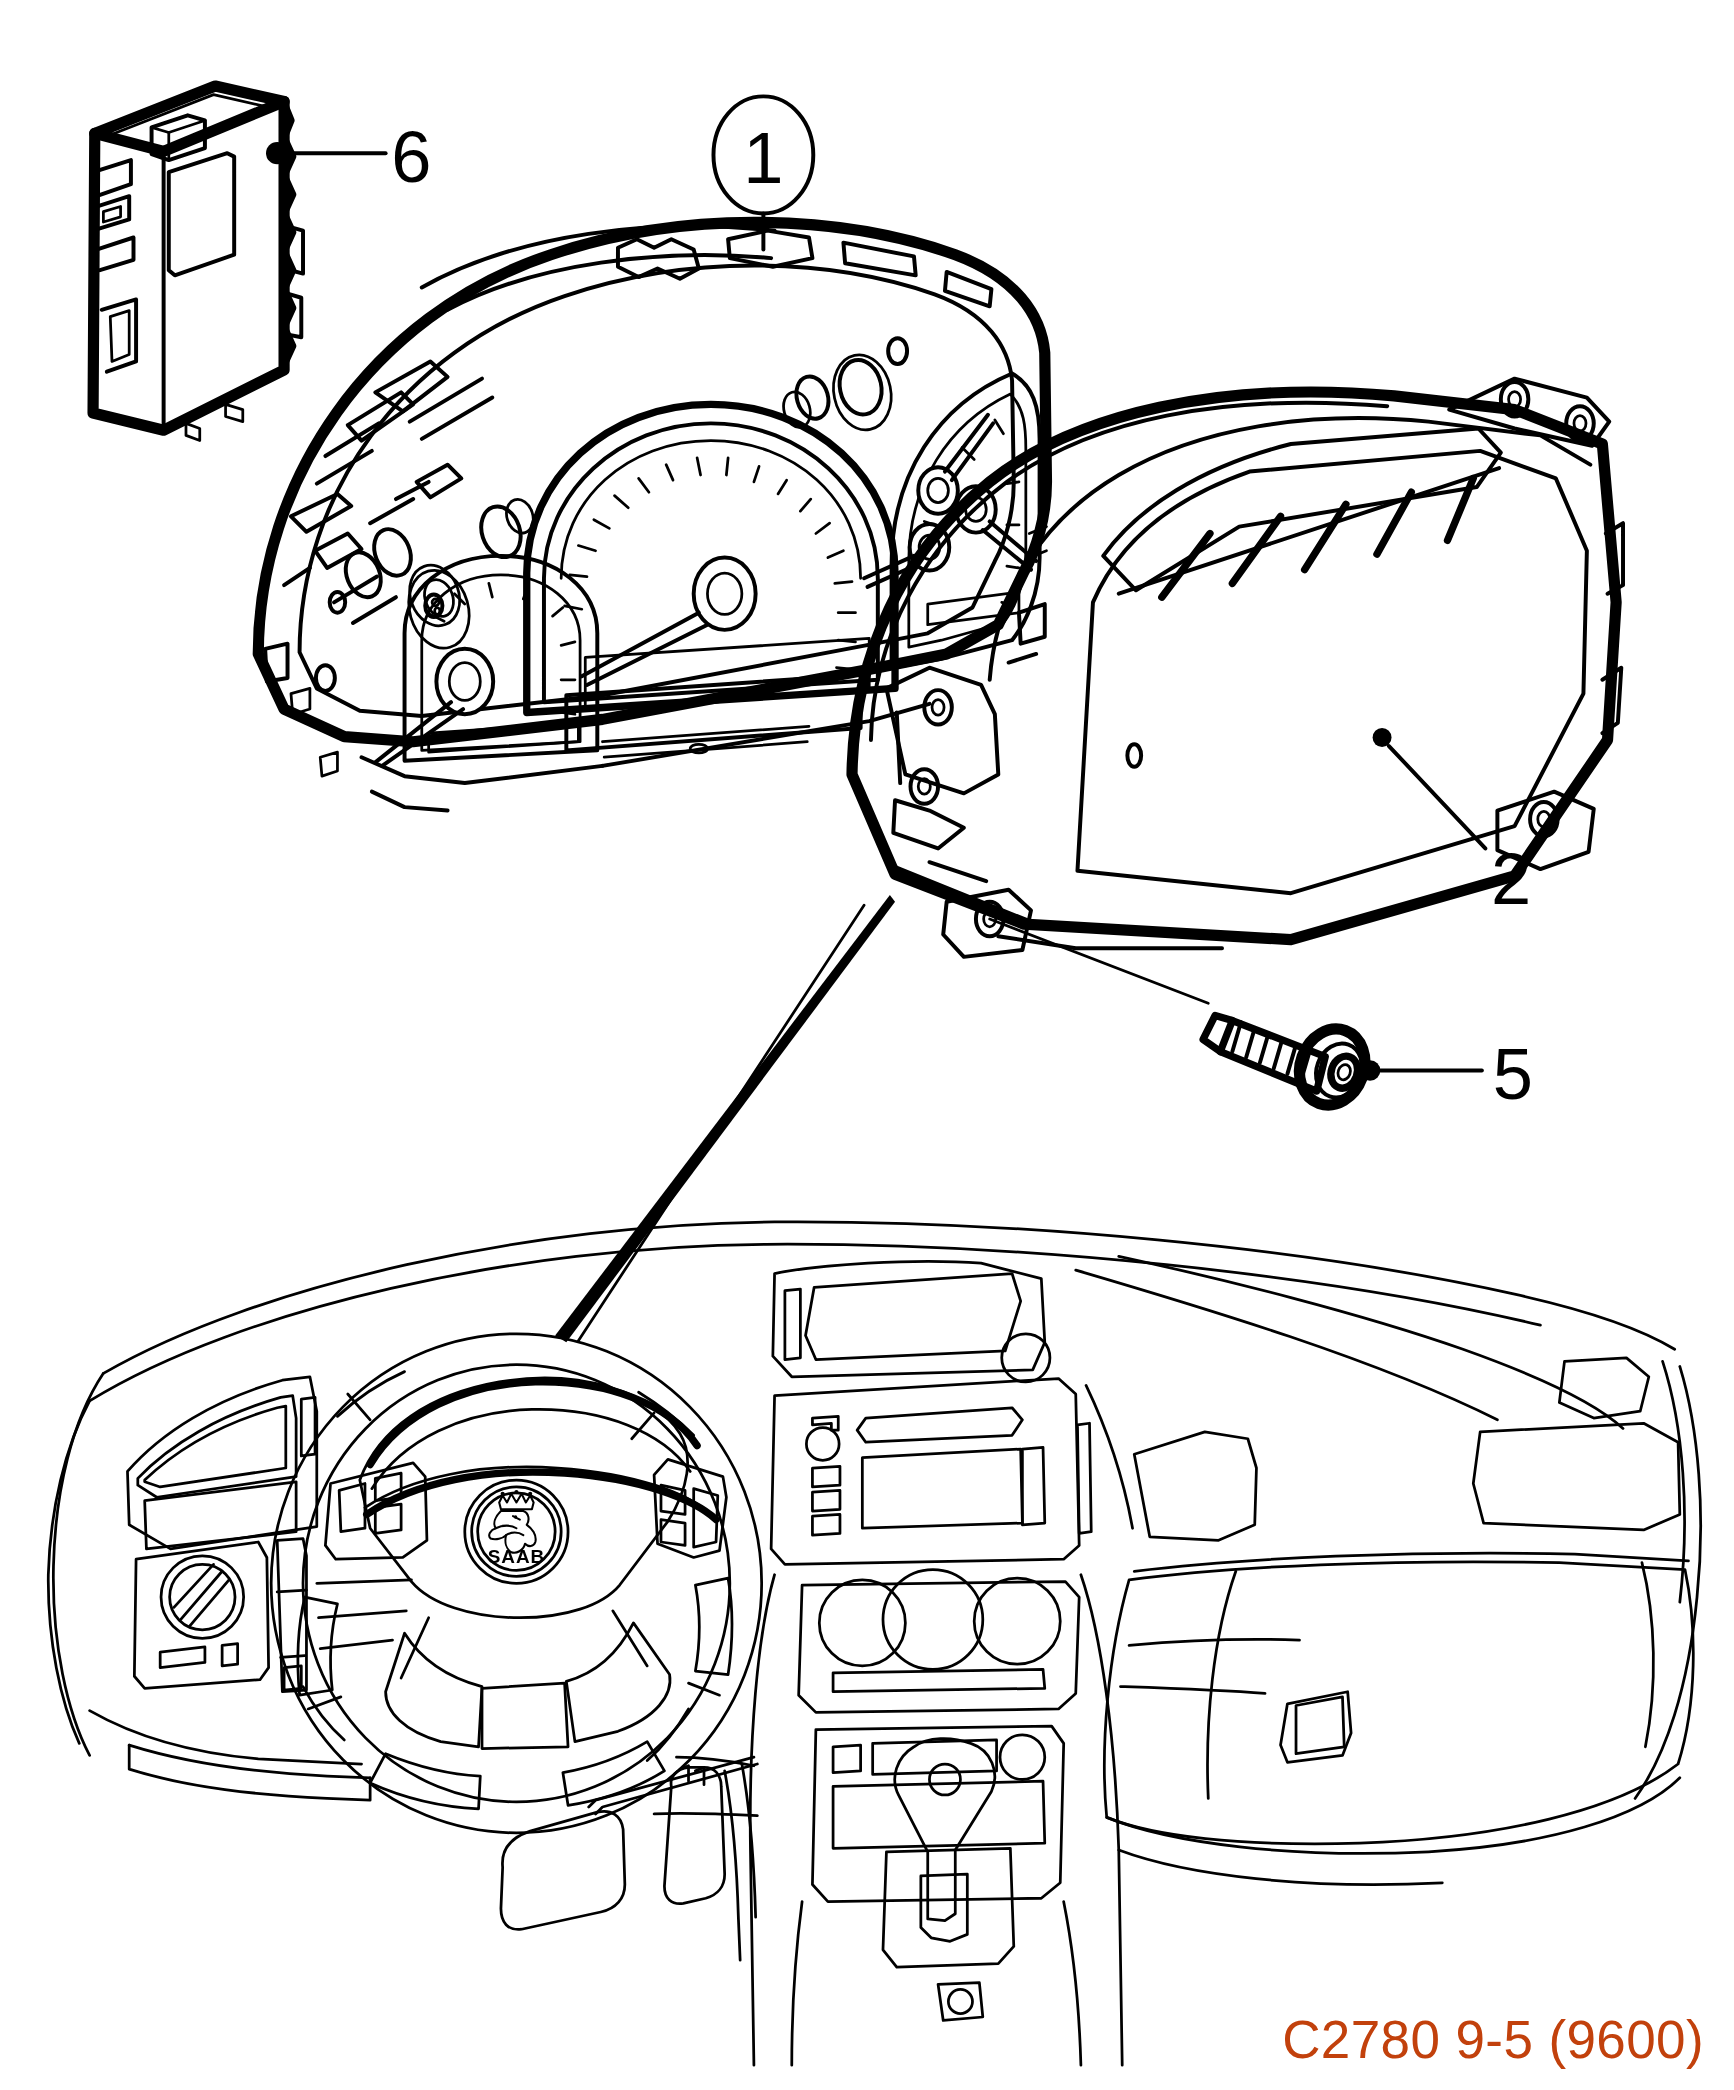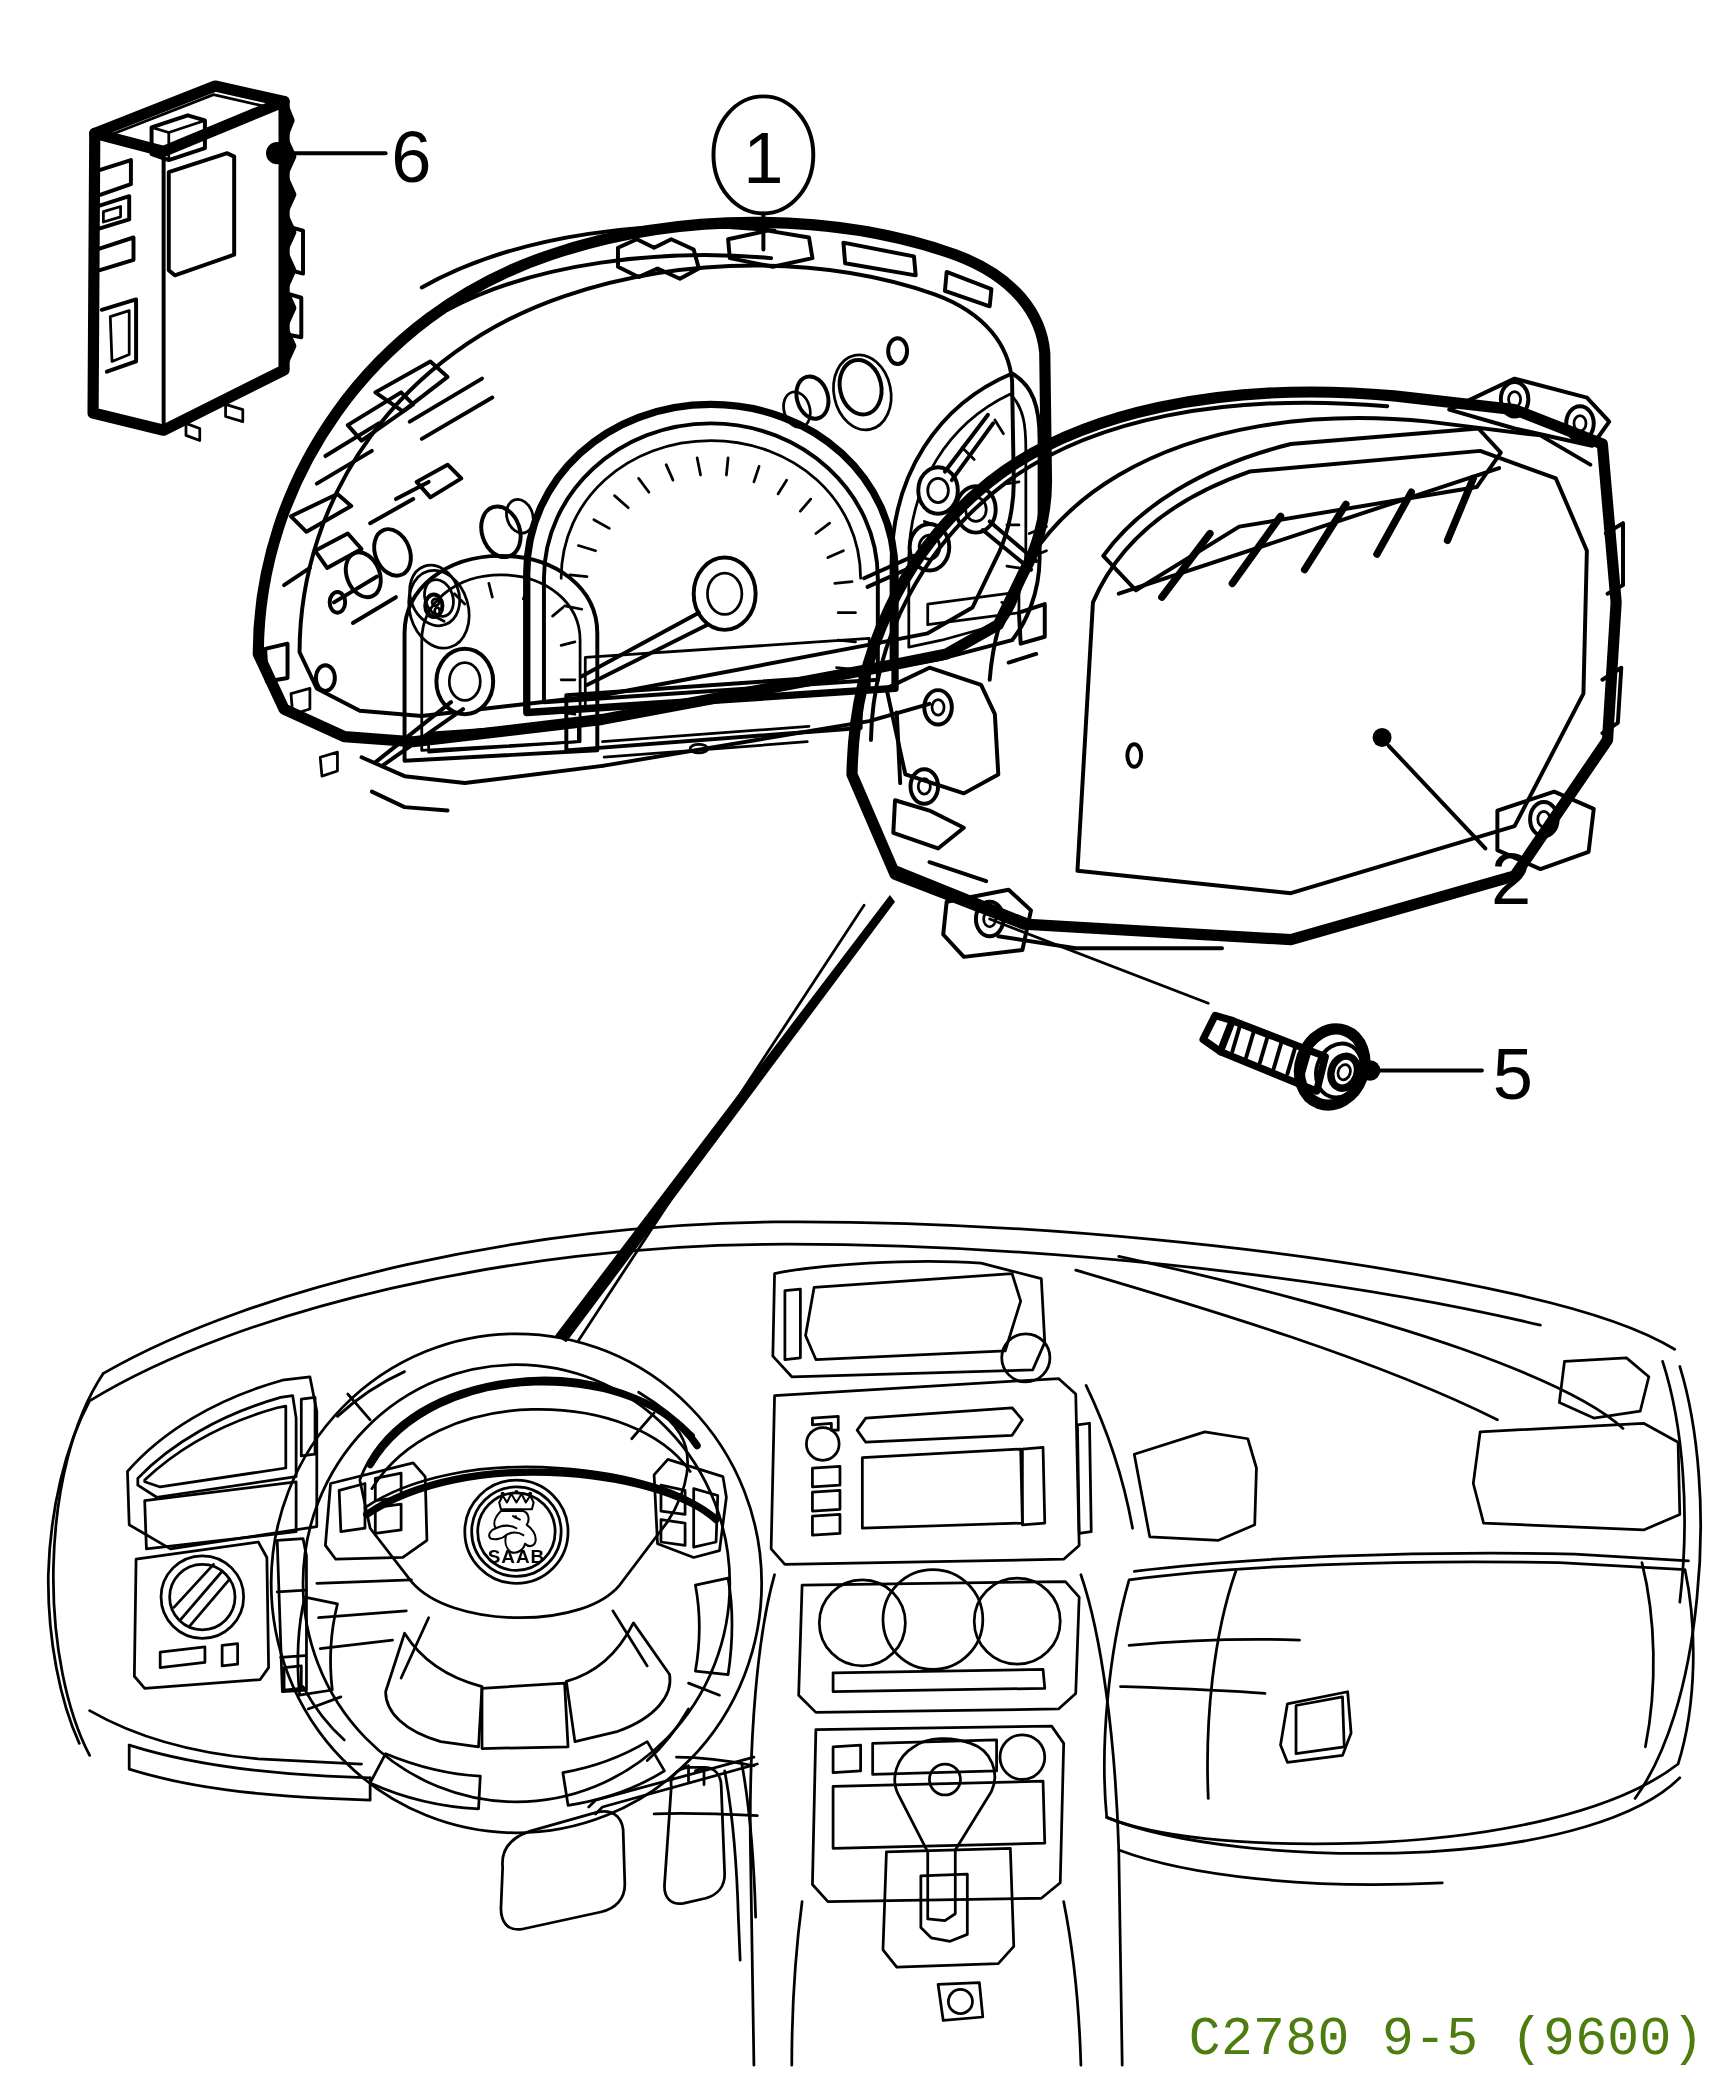--- a/index.html
+++ b/index.html
@@ -38,23 +38,23 @@
     font-family: "Liberation Sans", sans-serif;
     font-size: 84px;
     fill: #000;
     text-anchor: middle;
     dominant-baseline: central;
   }
   .captionText {
     position: absolute;
     right: 31px;
     bottom: 20.6px;
-    font-family: Liberation Mono, monospace;
+    font-family: Liberation Sans, sans-serif;
     font-size: 53px;
-    color: #4d7c0f;
+    color: #c2410c;
     letter-spacing: 0.4px;
     white-space: nowrap;
   }
   .logoText {
     font-family: "Liberation Sans", sans-serif;
     font-size: 22px;
     font-weight: bold;
     fill: #000;
     text-anchor: middle;
     letter-spacing: 1px;

